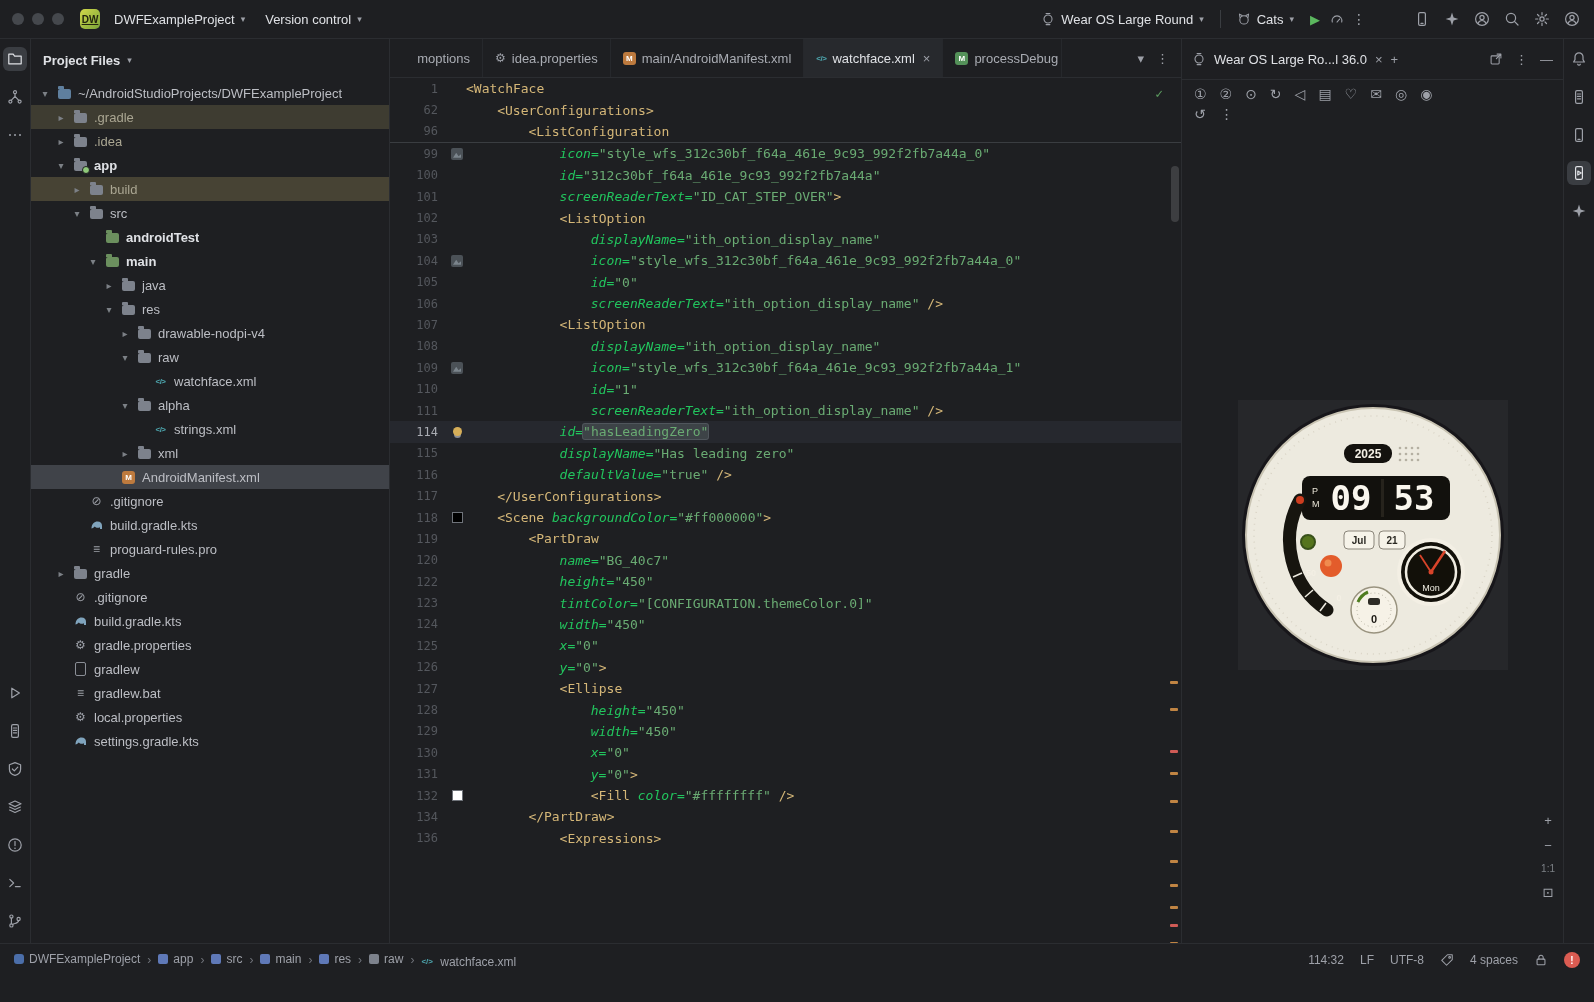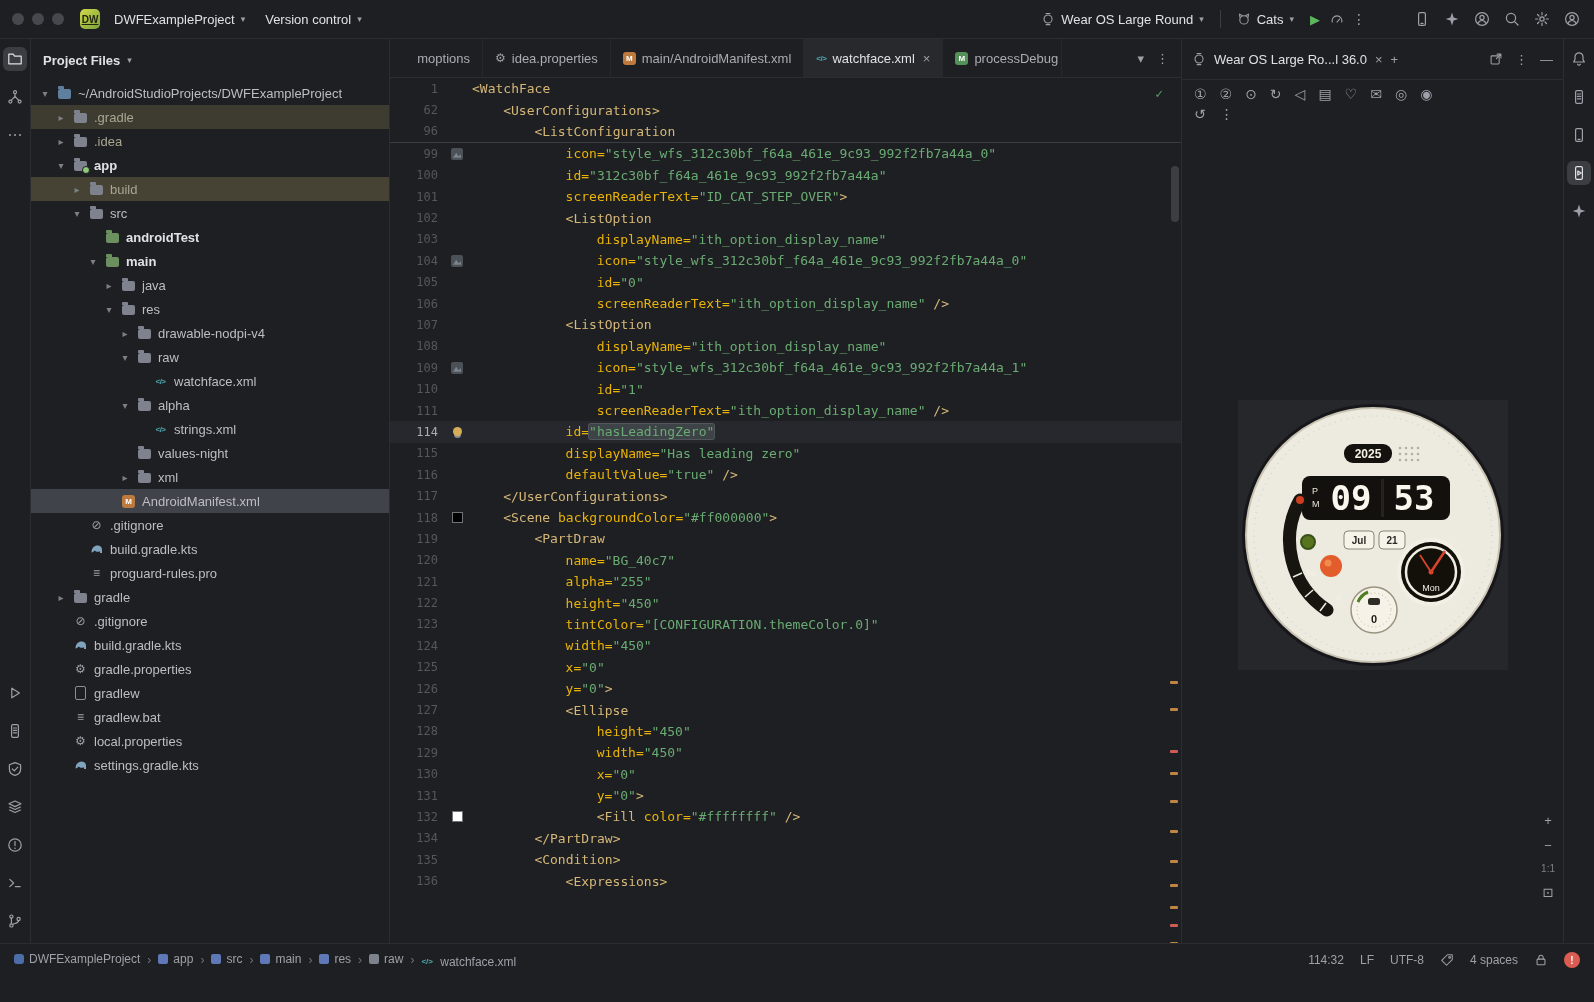--- a/index.html
+++ b/index.html
@@ -67,23 +67,23 @@
   .tab-ico{display:flex;align-items:center;}
   .tabs-end{margin-left:auto;display:flex;align-items:center;gap:12px;padding:0 12px;color:#9da0a8;}
   .editor-body{flex:1;position:relative;overflow:hidden;background:#1e1f22;
                font-family:"DejaVu Sans Mono","Liberation Mono",monospace;font-size:13px;}
   .code-line{height:21.4px;display:flex;align-items:center;}
   .code-line.current{background:#26282e;}
   .ln{width:48px;flex:none;text-align:right;padding-right:10px;color:#54575d;font-size:12px;
       font-family:"DejaVu Sans Mono",monospace;}
   .current .ln{color:#a9acb3;}
   .mk{width:18px;flex:none;display:flex;align-items:center;justify-content:center;}
-  .code{white-space:pre;display:flex;align-items:flex-start;margin-left:6px;}
+  .code{white-space:pre;display:flex;align-items:flex-start;}
   .c-t{color:#d5b778;}
-  .c-a{color:#eab308;}
+  .c-a{color:#22c55e;font-style:italic;}
   .c-v{color:#6aab73;}
   .c-vh{color:#6aab73;background:#3d4347;border-radius:2px;box-shadow:0 0 0 1px #50565c;}
   .sticky{border-bottom:1px solid #3a3d41;}
   .insp-check{position:absolute;top:8px;right:18px;color:#5c9c60;font-size:13px;z-index:3;}
   .stripe{position:absolute;top:0;right:0;width:14px;height:100%;z-index:2;}
   .stripe .mark{position:absolute;right:3px;width:8px;height:3px;border-radius:1px;}
   .stripe .thumb{position:absolute;right:2px;width:8px;border-radius:4px;background:rgba(255,255,255,.14);}
   .mk-img{width:12px;height:12px;border-radius:2px;background:#4b5157;position:relative;overflow:hidden;}
   .mk-img::after{content:"";position:absolute;left:2px;bottom:2px;width:8px;height:5px;background:#7b848c;
                  clip-path:polygon(0 100%,40% 0,70% 70%,100% 30%,100% 100%);}
@@ -410,27 +410,20 @@
             <span class="tree-label">alpha</span>
           </div>
           <div class="tree-row" style="padding-left:104px">
             <span class="tree-chev"></span>
             <span class="tree-ico">
               <span class="ic-xml">&lt;/&gt;</span>
             </span>
             <span class="tree-label">strings.xml</span>
           </div>
           <div class="tree-row" style="padding-left:88px">
-            <span class="tree-chev"></span>
-            <span class="tree-ico">
-              <i class="ic-folder"></i>
-            </span>
-            <span class="tree-label">values-night</span>
-          </div>
-          <div class="tree-row" style="padding-left:88px">
             <span class="tree-chev">▸</span>
             <span class="tree-ico">
               <i class="ic-folder"></i>
             </span>
             <span class="tree-label">xml</span>
           </div>
           <div class="tree-row row-selected" style="padding-left:72px">
             <span class="tree-chev"></span>
             <span class="tree-ico">
               <span class="ic-m">M</span>
@@ -684,25 +677,20 @@
               <span class="ln">119</span>
               <span class="mk"></span>
               <span class="code" style="padding-left:62.4px"><span class="c-t">&lt;PartDraw</span></span>
             </div>
             <div class="code-line">
               <span class="ln">120</span>
               <span class="mk"></span>
               <span class="code" style="padding-left:93.6px"><span class="c-a">name=</span><span class="c-v">"BG_40c7"</span></span>
             </div>
             <div class="code-line">
-              <span class="ln">121</span>
-              <span class="mk"></span>
-              <span class="code" style="padding-left:93.6px"><span class="c-a">alpha=</span><span class="c-v">"255"</span></span>
-            </div>
-            <div class="code-line">
               <span class="ln">122</span>
               <span class="mk"></span>
               <span class="code" style="padding-left:93.6px"><span class="c-a">height=</span><span class="c-v">"450"</span></span>
             </div>
             <div class="code-line">
               <span class="ln">123</span>
               <span class="mk"></span>
               <span class="code" style="padding-left:93.6px"><span class="c-a">tintColor=</span><span class="c-v">"[CONFIGURATION.themeColor.0]"</span></span>
             </div>
             <div class="code-line">
@@ -749,25 +737,20 @@
               <span class="ln">132</span>
               <span class="mk">
                 <i class="mk-sww"></i>
               </span>
               <span class="code" style="padding-left:124.8px"><span class="c-t">&lt;Fill</span><span class="c-a"> color=</span><span class="c-v">"#ffffffff"</span><span class="c-t"> /&gt;</span></span>
             </div>
             <div class="code-line">
               <span class="ln">134</span>
               <span class="mk"></span>
               <span class="code" style="padding-left:62.4px"><span class="c-t">&lt;/PartDraw&gt;</span></span>
-            </div>
-            <div class="code-line">
-              <span class="ln">135</span>
-              <span class="mk"></span>
-              <span class="code" style="padding-left:62.4px"><span class="c-t">&lt;Condition&gt;</span></span>
             </div>
             <div class="code-line">
               <span class="ln">136</span>
               <span class="mk"></span>
               <span class="code" style="padding-left:93.6px"><span class="c-t">&lt;Expressions&gt;</span></span>
             </div>
           </div>
         <div class="stripe">
             <div class="thumb" style="top:88px;height:56px"></div>
             <div class="mark" style="top:603px;background:#c08443"></div>

